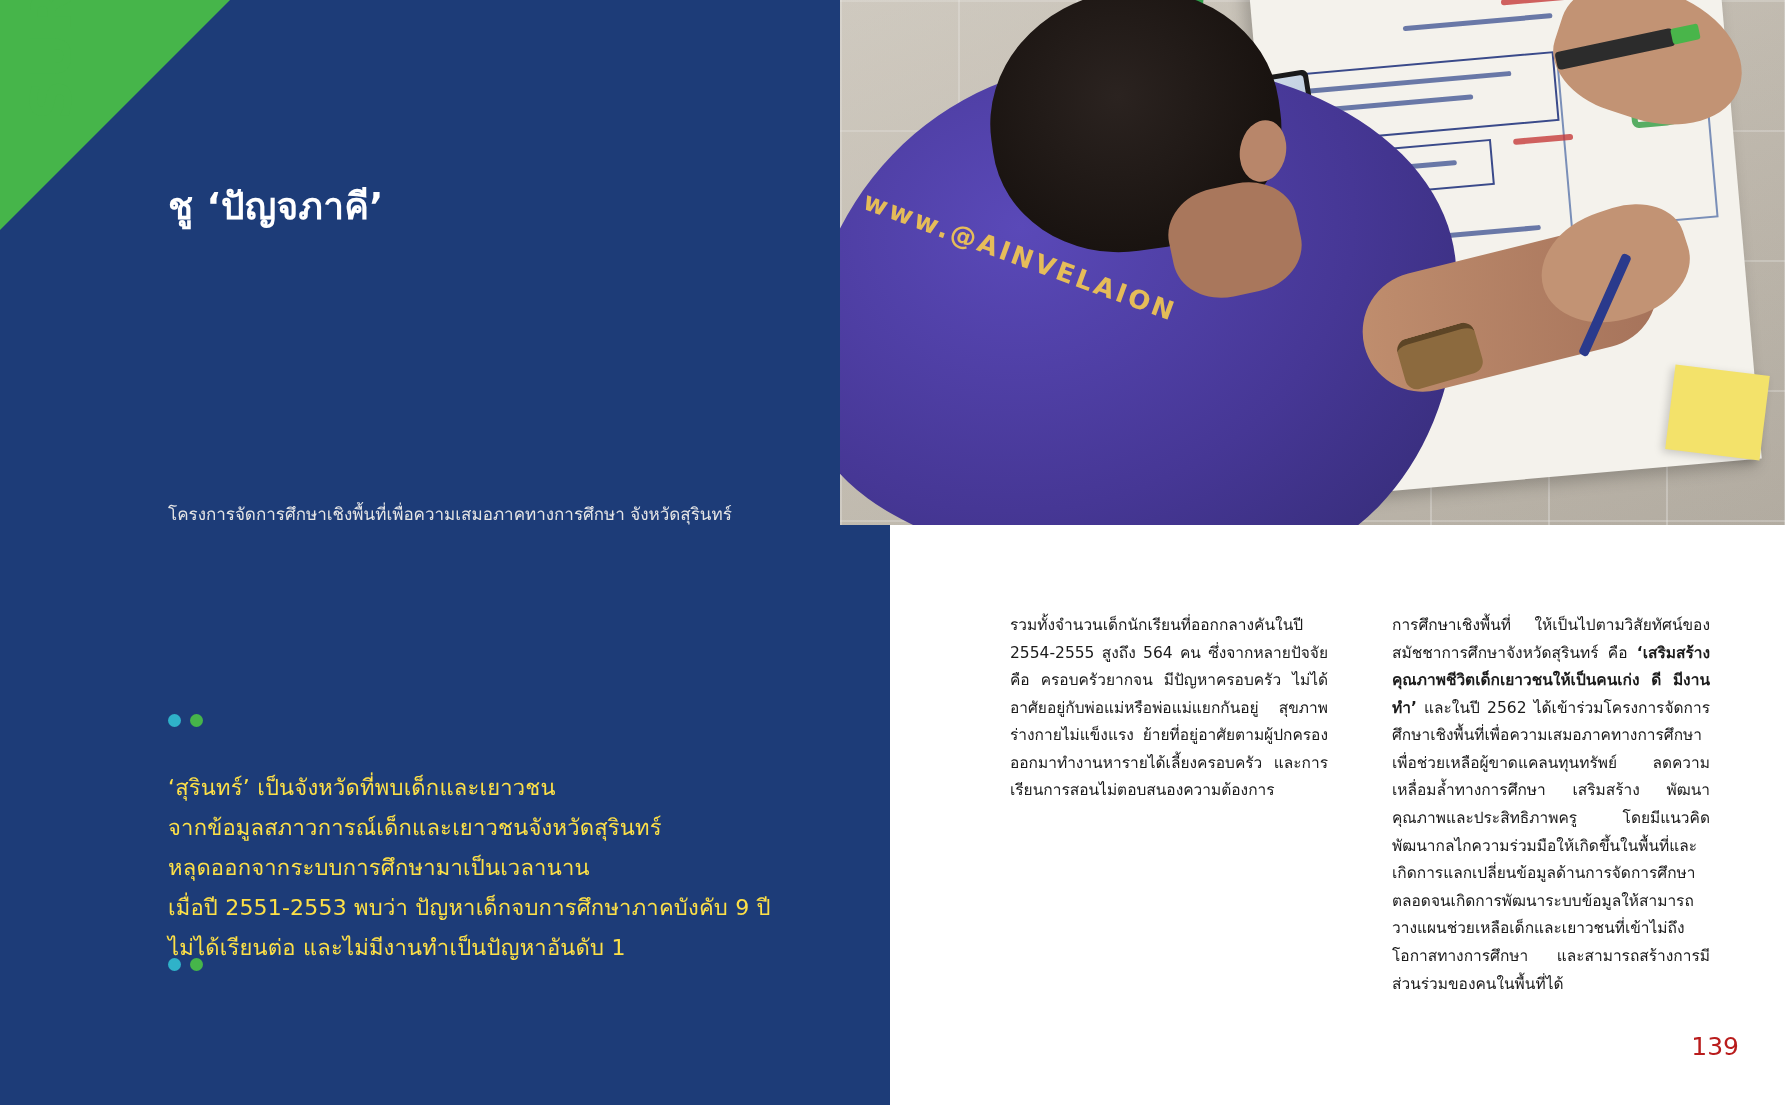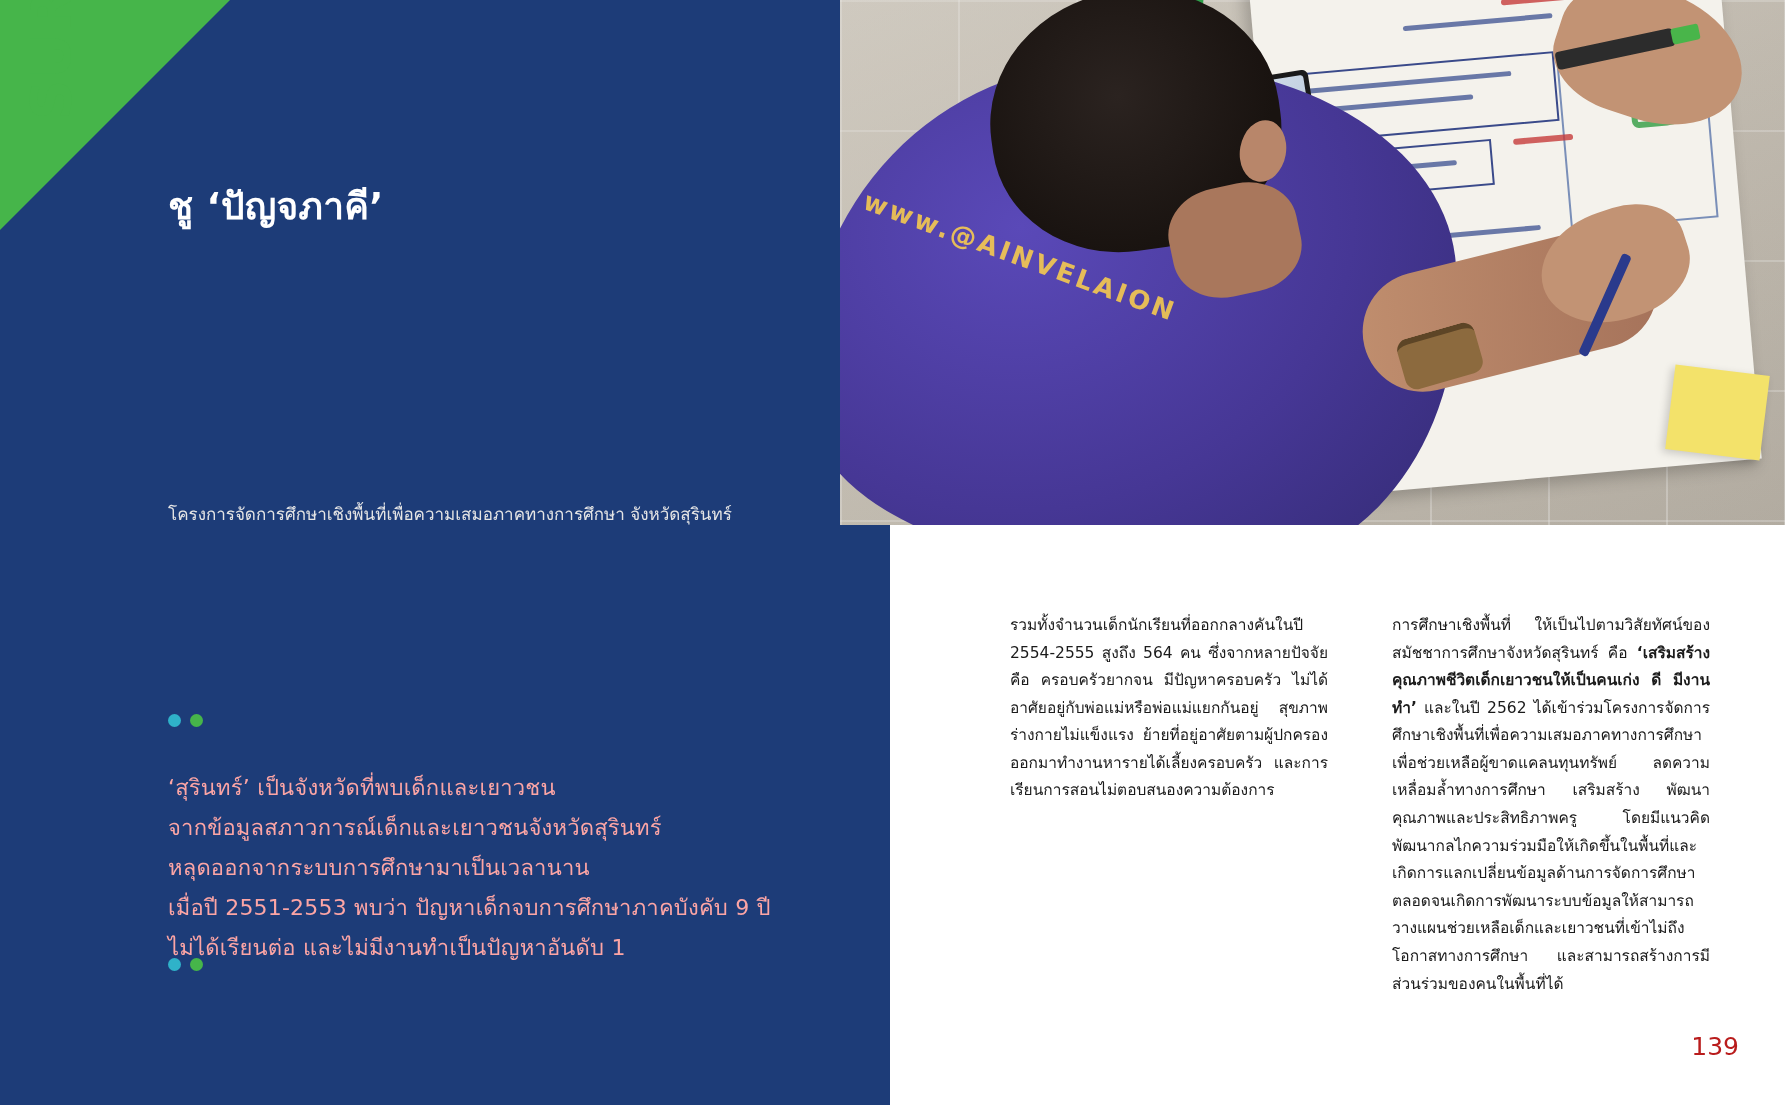--- a/index.html
+++ b/index.html
@@ -78,21 +78,21 @@
   }
   .dot.teal { background: #2fb2c9; }
   .dot.green { background: #46b54a; }
   .dots-top { left: 168px; top: 714px; }
   .dots-bottom { left: 168px; top: 958px; }
   .pullquote {
     position: absolute;
     left: 168px;
     top: 768px;
     width: 660px;
-    color: #fca5a5;
+    color: #fde047;
     font-size: 22px;
     line-height: 1.82;
     letter-spacing: 0.2px;
   }
 
   
   .photo {
     position: absolute;
     left: 840px; top: 0;
     width: 945px; height: 525px;

